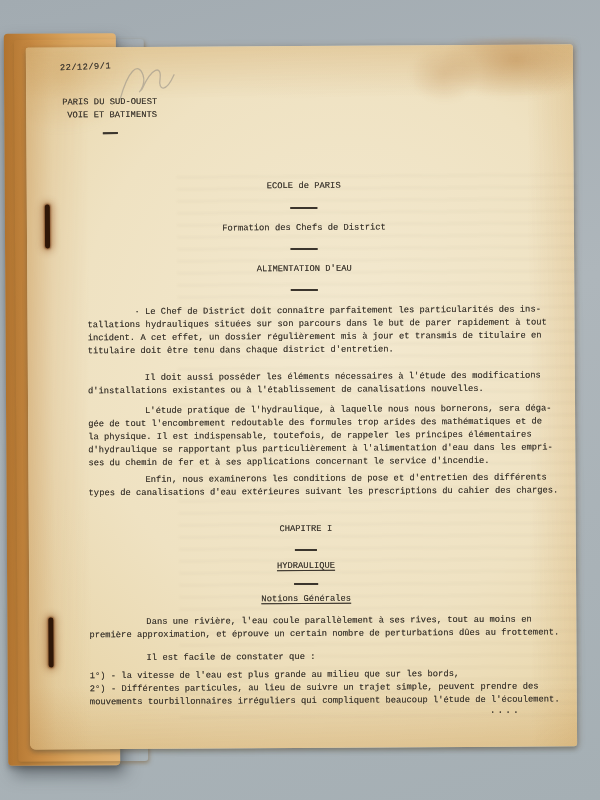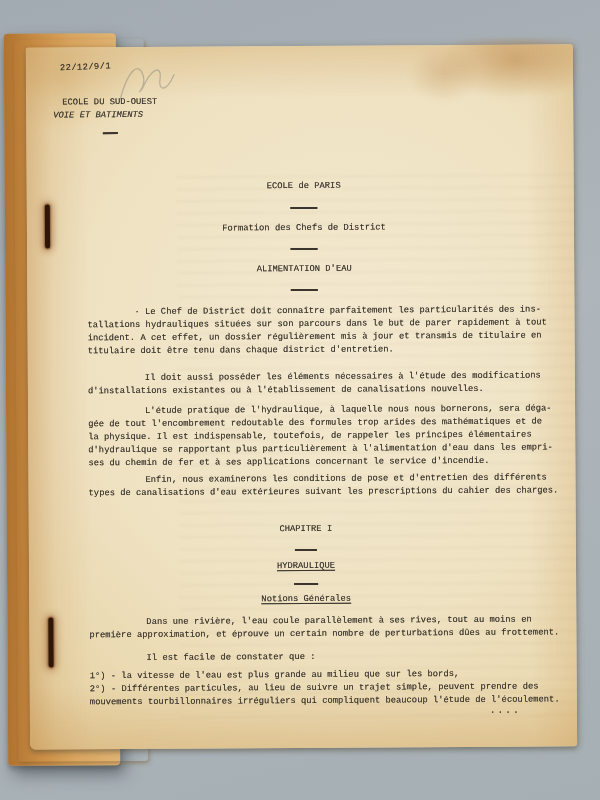--- a/index.html
+++ b/index.html
@@ -75,22 +75,22 @@
 
     <div class="staple top"></div>
     <div class="staple bottom"></div>
 
     <svg class="scribble" width="62" height="52" viewBox="0 0 62 52">
       <path d="M4,42 C12,14 22,4 27,18 C31,30 18,40 26,32 C36,10 46,8 44,22 C42,34 50,36 58,18" fill="none" stroke="#948e86" stroke-width="1.3" stroke-linecap="round"></path>
     </svg>
 
     <div class="tw ref">22/12/9/1</div>
 
-    <div class="tw" style="left:64px;top:95px;">ECOLE DU SUD-OUEST</div>
-    <div class="tw" style="left:55px;top:108px;font-style:italic;">VOIE ET BATIMENTS</div>
+    <div class="tw" style="left:64px;top:95px;">PARIS DU SUD-OUEST</div>
+    <div class="tw" style="left:69px;top:108px;">VOIE ET BATIMENTS</div>
     <div class="dash" style="left:112px;top:131px;width:15px;"></div>
 
     <div class="tw center-line" style="top:180px;">ECOLE de PARIS</div>
     <div class="dash" style="left:305px;top:207px;width:27px;"></div>
     <div class="tw center-line" style="top:222px;">Formation des Chefs de District</div>
     <div class="dash" style="left:305px;top:248px;width:27px;"></div>
     <div class="tw center-line" style="top:263px;">ALIMENTATION D'EAU</div>
     <div class="dash" style="left:305px;top:289px;width:27px;"></div>
 
     <div class="tw tl ind-sm" style="top:305px;">· Le Chef de District doit connaître parfaitement les particularités des ins-</div>

